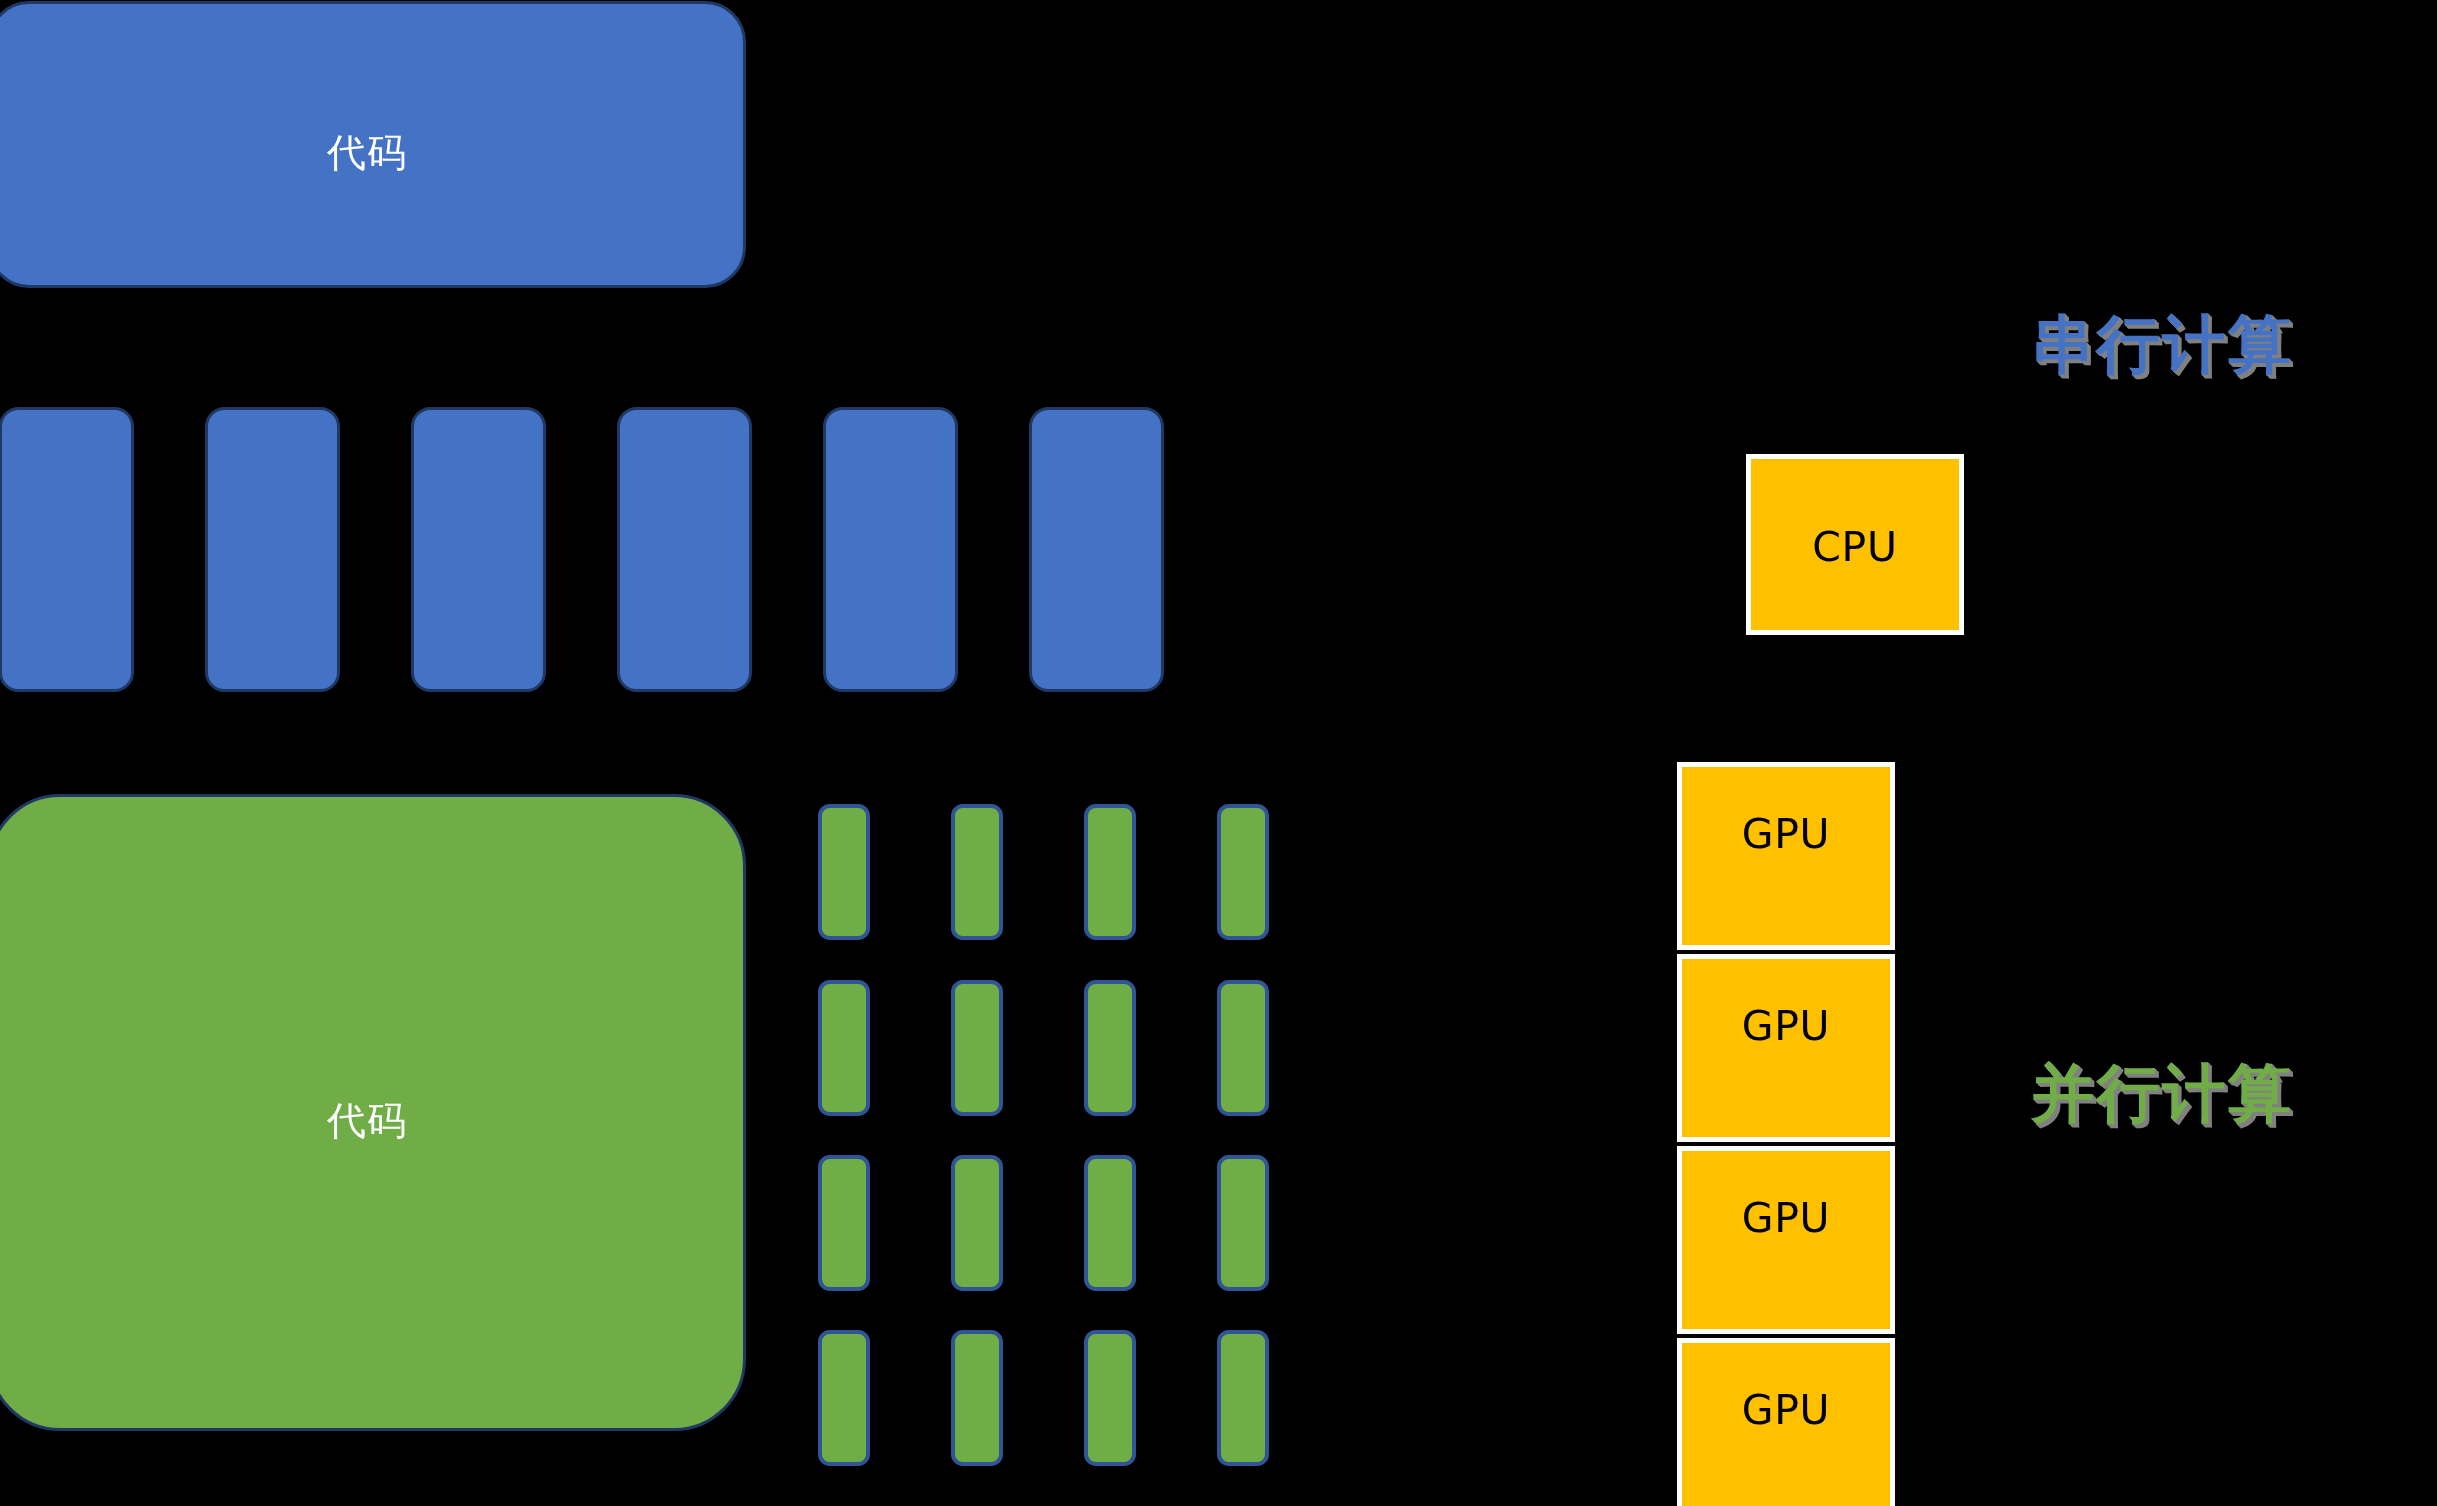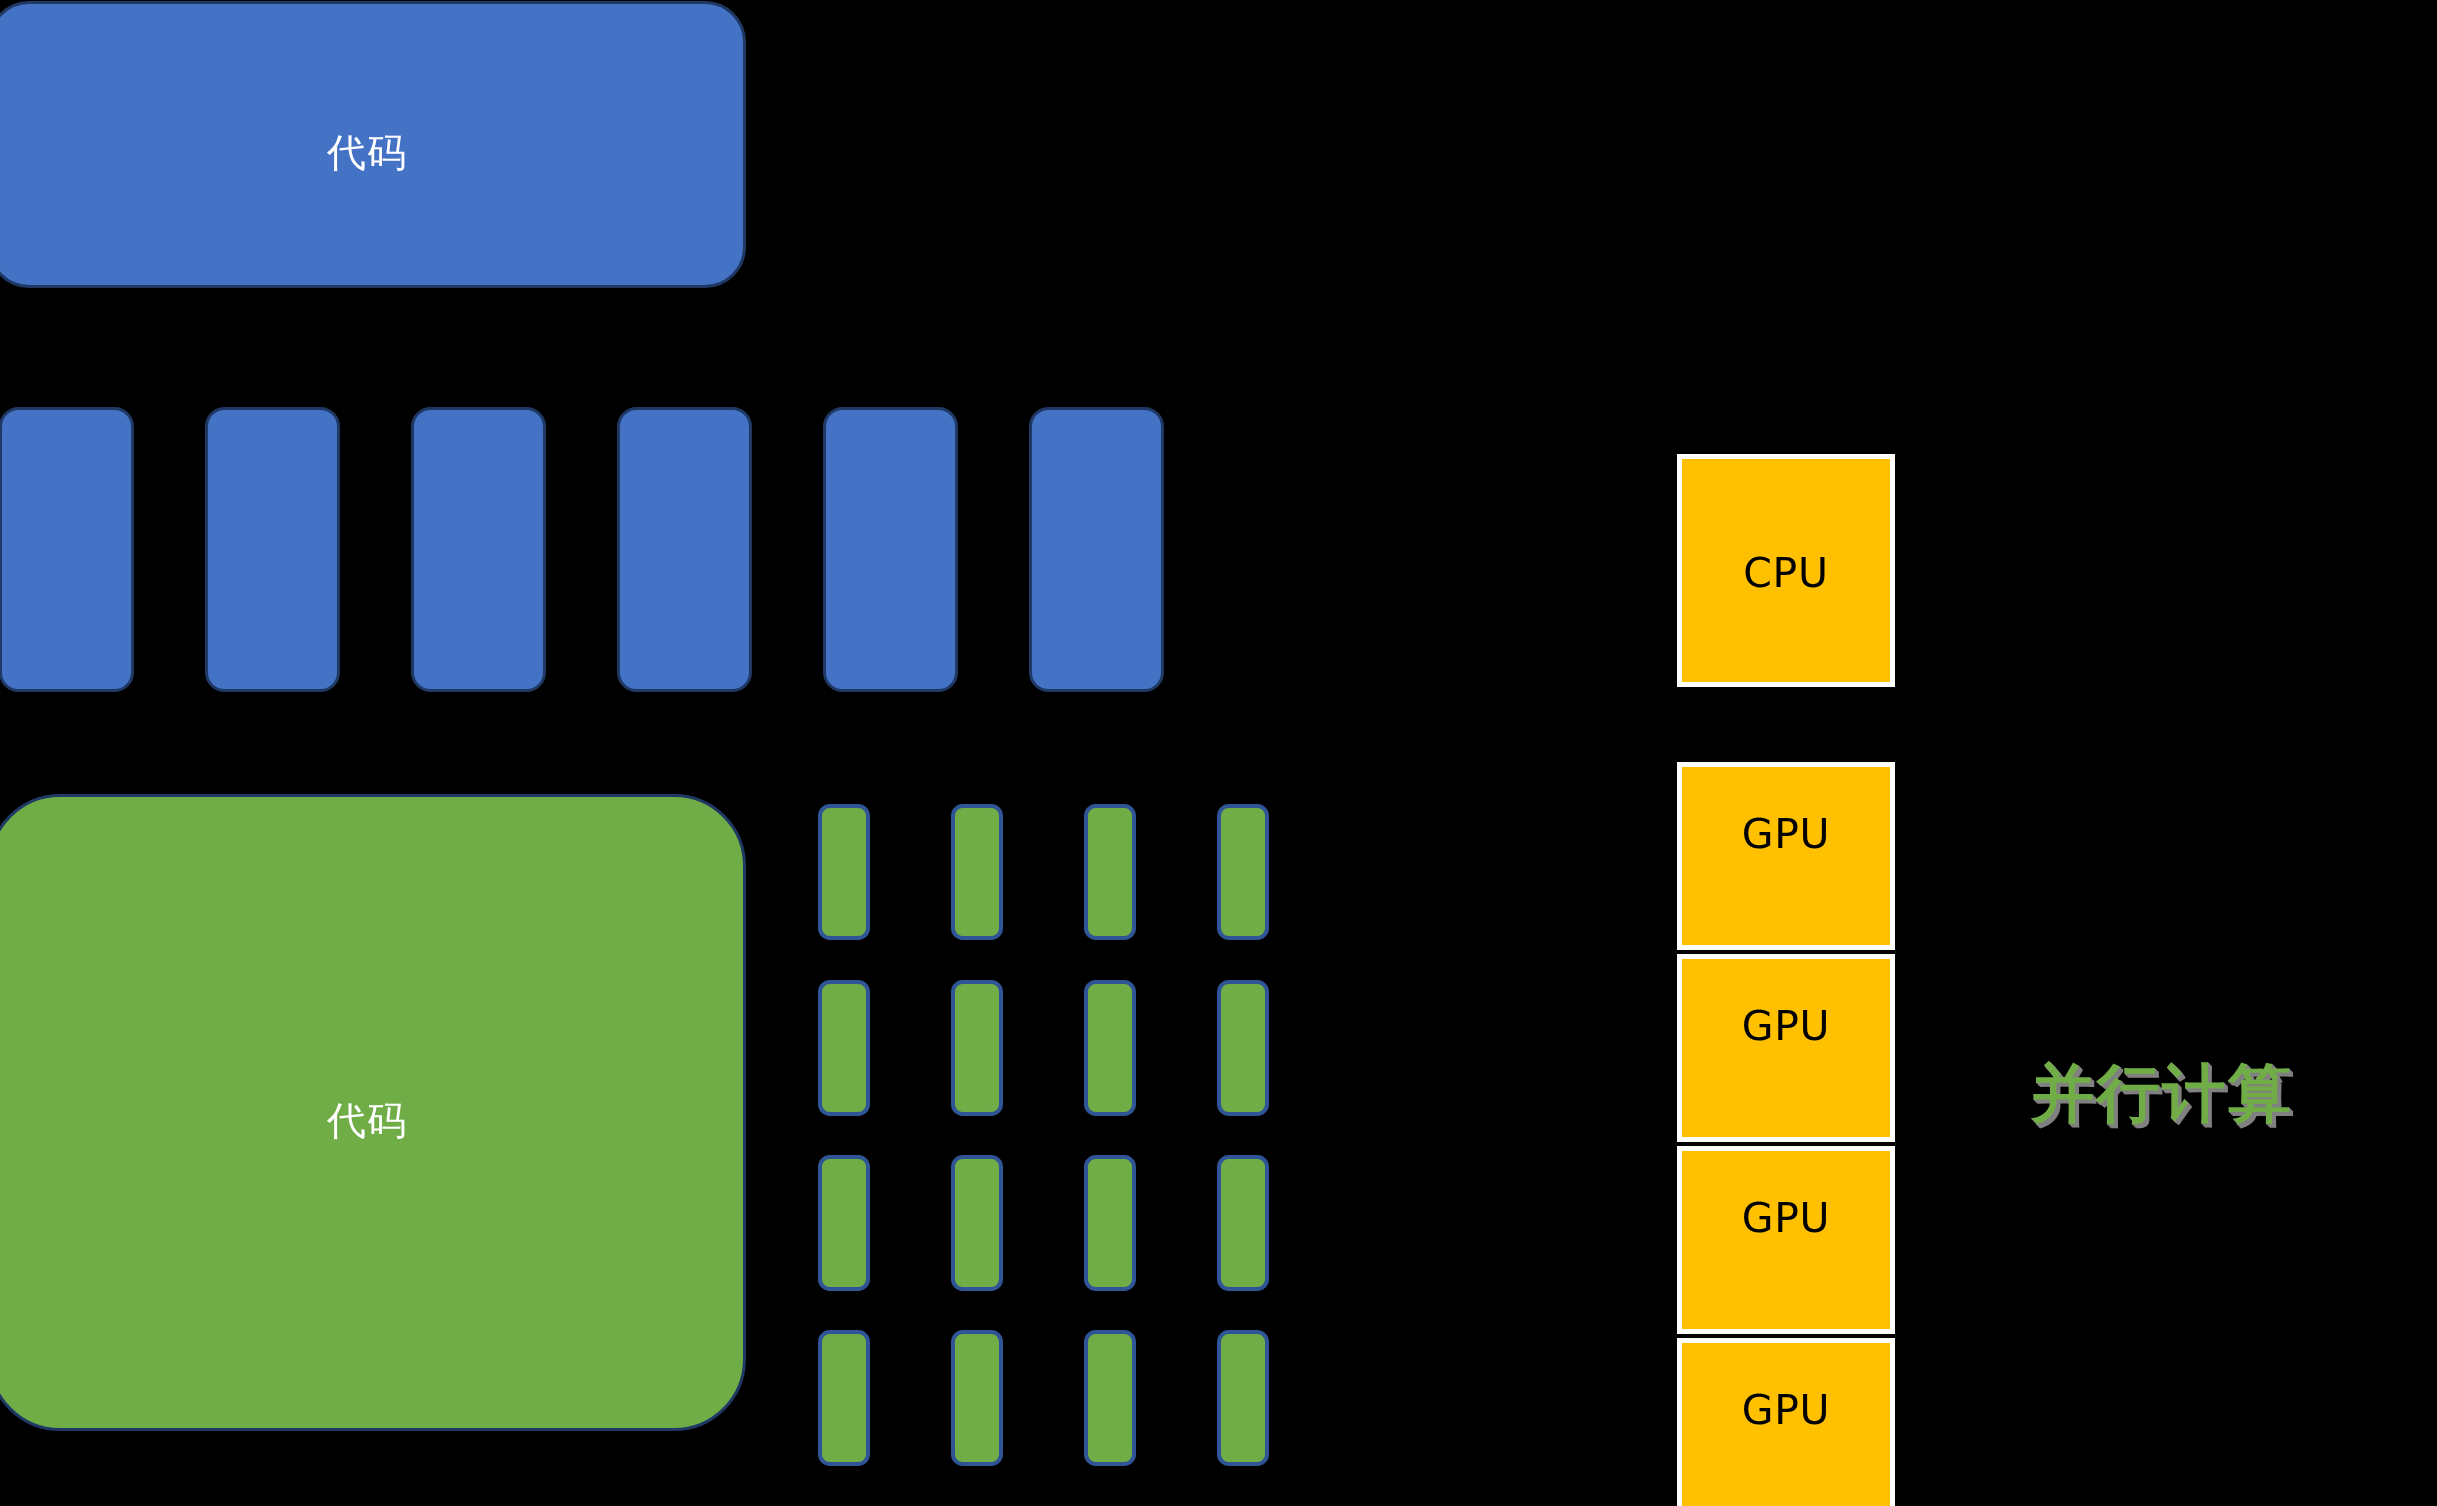--- a/index.html
+++ b/index.html
@@ -126,24 +126,25 @@
     <span class="code-label">代码</span>
   </div>
 
   <div class="bar bar-blue" style="left:-1.3px;  top:407px; width:135px; height:285px;"></div>
   <div class="bar bar-blue" style="left:205px; top:407px; width:135px; height:285px;"></div>
   <div class="bar bar-blue" style="left:411px; top:407px; width:135px; height:285px;"></div>
   <div class="bar bar-blue" style="left:617px; top:407px; width:135px; height:285px;"></div>
   <div class="bar bar-blue" style="left:823px; top:407px; width:135px; height:285px;"></div>
   <div class="bar bar-blue" style="left:1029px; top:407px; width:135px; height:285px;"></div>
 
-  <div id="proc-cpu" class="proc-box" style="left:1677px; top:454px; width:218px; height:233px;">
+  <div id="proc-cpu" class="proc-box" style="left:1746px; top:454px; width:218px; height:181px;">
     <span class="proc-label">CPU</span>
   </div>
 
+  <div id="heading-serial" class="section-heading">串行计算</div>
 
   <div id="code-block-parallel" class="code-block">
     <span class="code-label">代码</span>
   </div>
 
   <div class="bar bar-green" style="left:818px; top:804px; width:52px; height:136px;"></div>
   <div class="bar bar-green" style="left:951px; top:804px; width:52px; height:136px;"></div>
   <div class="bar bar-green" style="left:1084px; top:804px; width:52px; height:136px;"></div>
   <div class="bar bar-green" style="left:1217px; top:804px; width:52px; height:136px;"></div>
 

